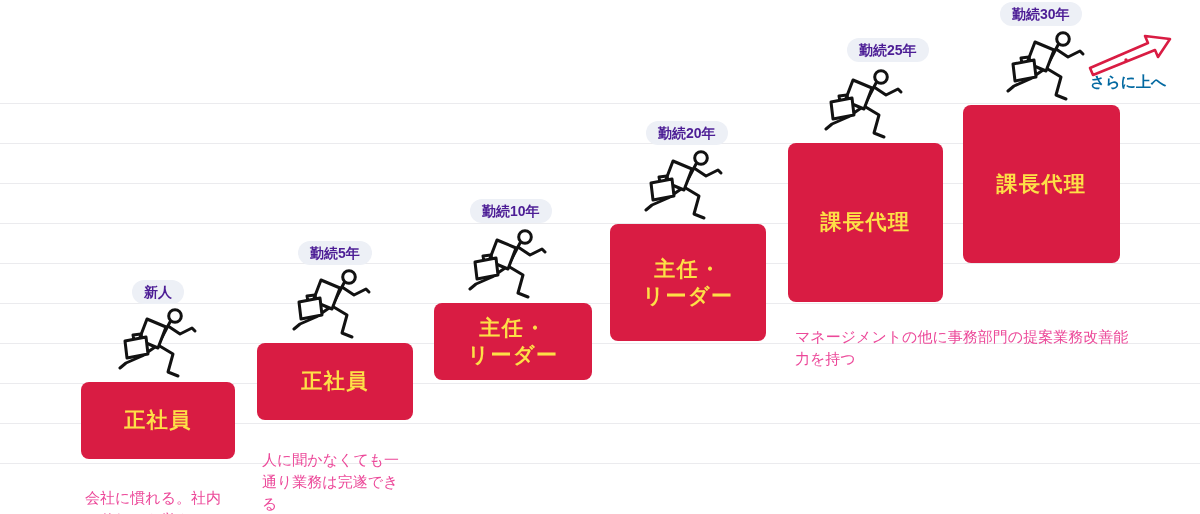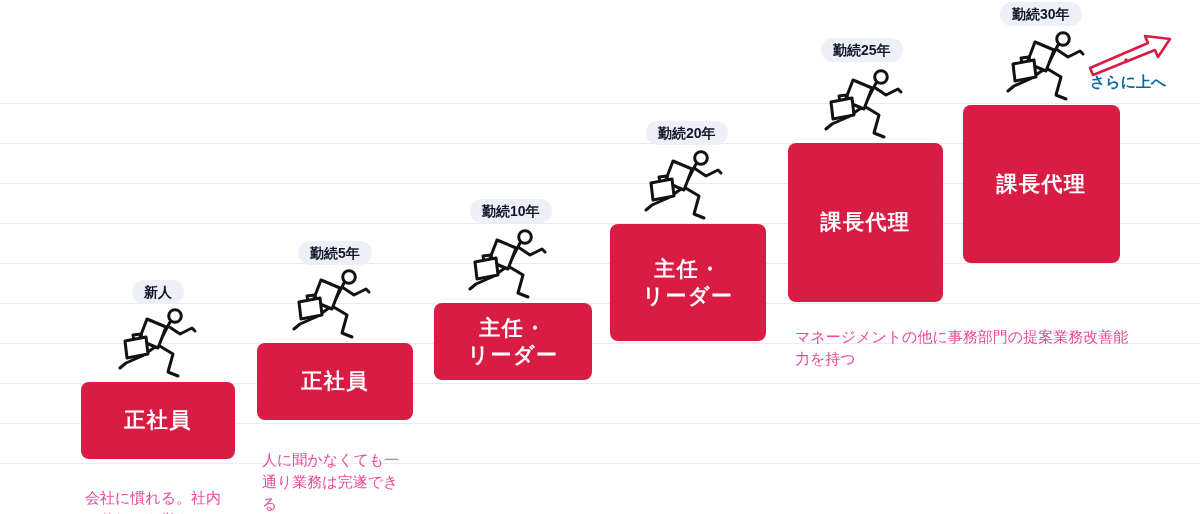--- a/index.html
+++ b/index.html
@@ -2,35 +2,35 @@
 <html lang="ja"><head>
 <meta charset="utf-8">
 <style>
   html,body{margin:0;padding:0;background:#ffffff;}
   .canvas{
     position:relative;width:1200px;height:514px;background:#ffffff;overflow:hidden;
     font-family:"Liberation Sans","DejaVu Sans",sans-serif;
   }
   .gridline{position:absolute;left:0;width:1200px;height:1px;background:#ebebee;}
   .badge{
-    position:absolute;background:#edf0f6;color:#0f172a;font-size:14px;font-weight:600;
+    position:absolute;background:#edf0f6;color:#4c1d95;font-size:14px;font-weight:600;
     line-height:24px;height:24px;padding:0 12px;border-radius:13px;white-space:nowrap;
   }
   .block{
-    position:absolute;background:#d91c43;border-radius:8px;color:#ffffff;
+    position:absolute;background:#d91c43;border-radius:8px;color:#fde047;
     display:flex;flex-direction:column;align-items:center;justify-content:center;
     font-size:21px;font-weight:700;letter-spacing:1.5px;line-height:1.25;text-align:center;
   }
   .runner{position:absolute;}
   .desc{position:absolute;font-size:15px;line-height:1.45;color:#ec4899;}
   .arrow-wrap{position:absolute;left:1086px;top:30px;}
   .arrow-label{position:absolute;left:1090px;top:73px;font-size:15px;font-weight:600;color:#0369a1;white-space:nowrap;}
 
   .badge1{left:132px;top:280px;} .badge2{left:298px;top:241px;} .badge3{left:470px;top:199px;}
-  .badge4{left:646px;top:121px;} .badge5{left:821px;top:38px;}  .badge6{left:1000px;top:2px;}
+  .badge4{left:646px;top:121px;} .badge5{left:847px;top:38px;}  .badge6{left:1000px;top:2px;}
 
   .block1{left:81px;top:382px;width:154px;height:77px;}
   .block2{left:257px;top:343px;width:156px;height:77px;}
   .block3{left:434px;top:303px;width:158px;height:77px;}
   .block4{left:610px;top:224px;width:156px;height:117px;}
   .block5{left:788px;top:143px;width:155px;height:159px;}
   .block6{left:963px;top:105px;width:157px;height:158px;}
 
   .runner1{left:118px;top:306px;} .runner2{left:292px;top:267px;} .runner3{left:468px;top:227px;}
   .runner4{left:644px;top:148px;} .runner5{left:824px;top:67px;}  .runner6{left:1006px;top:29px;}

